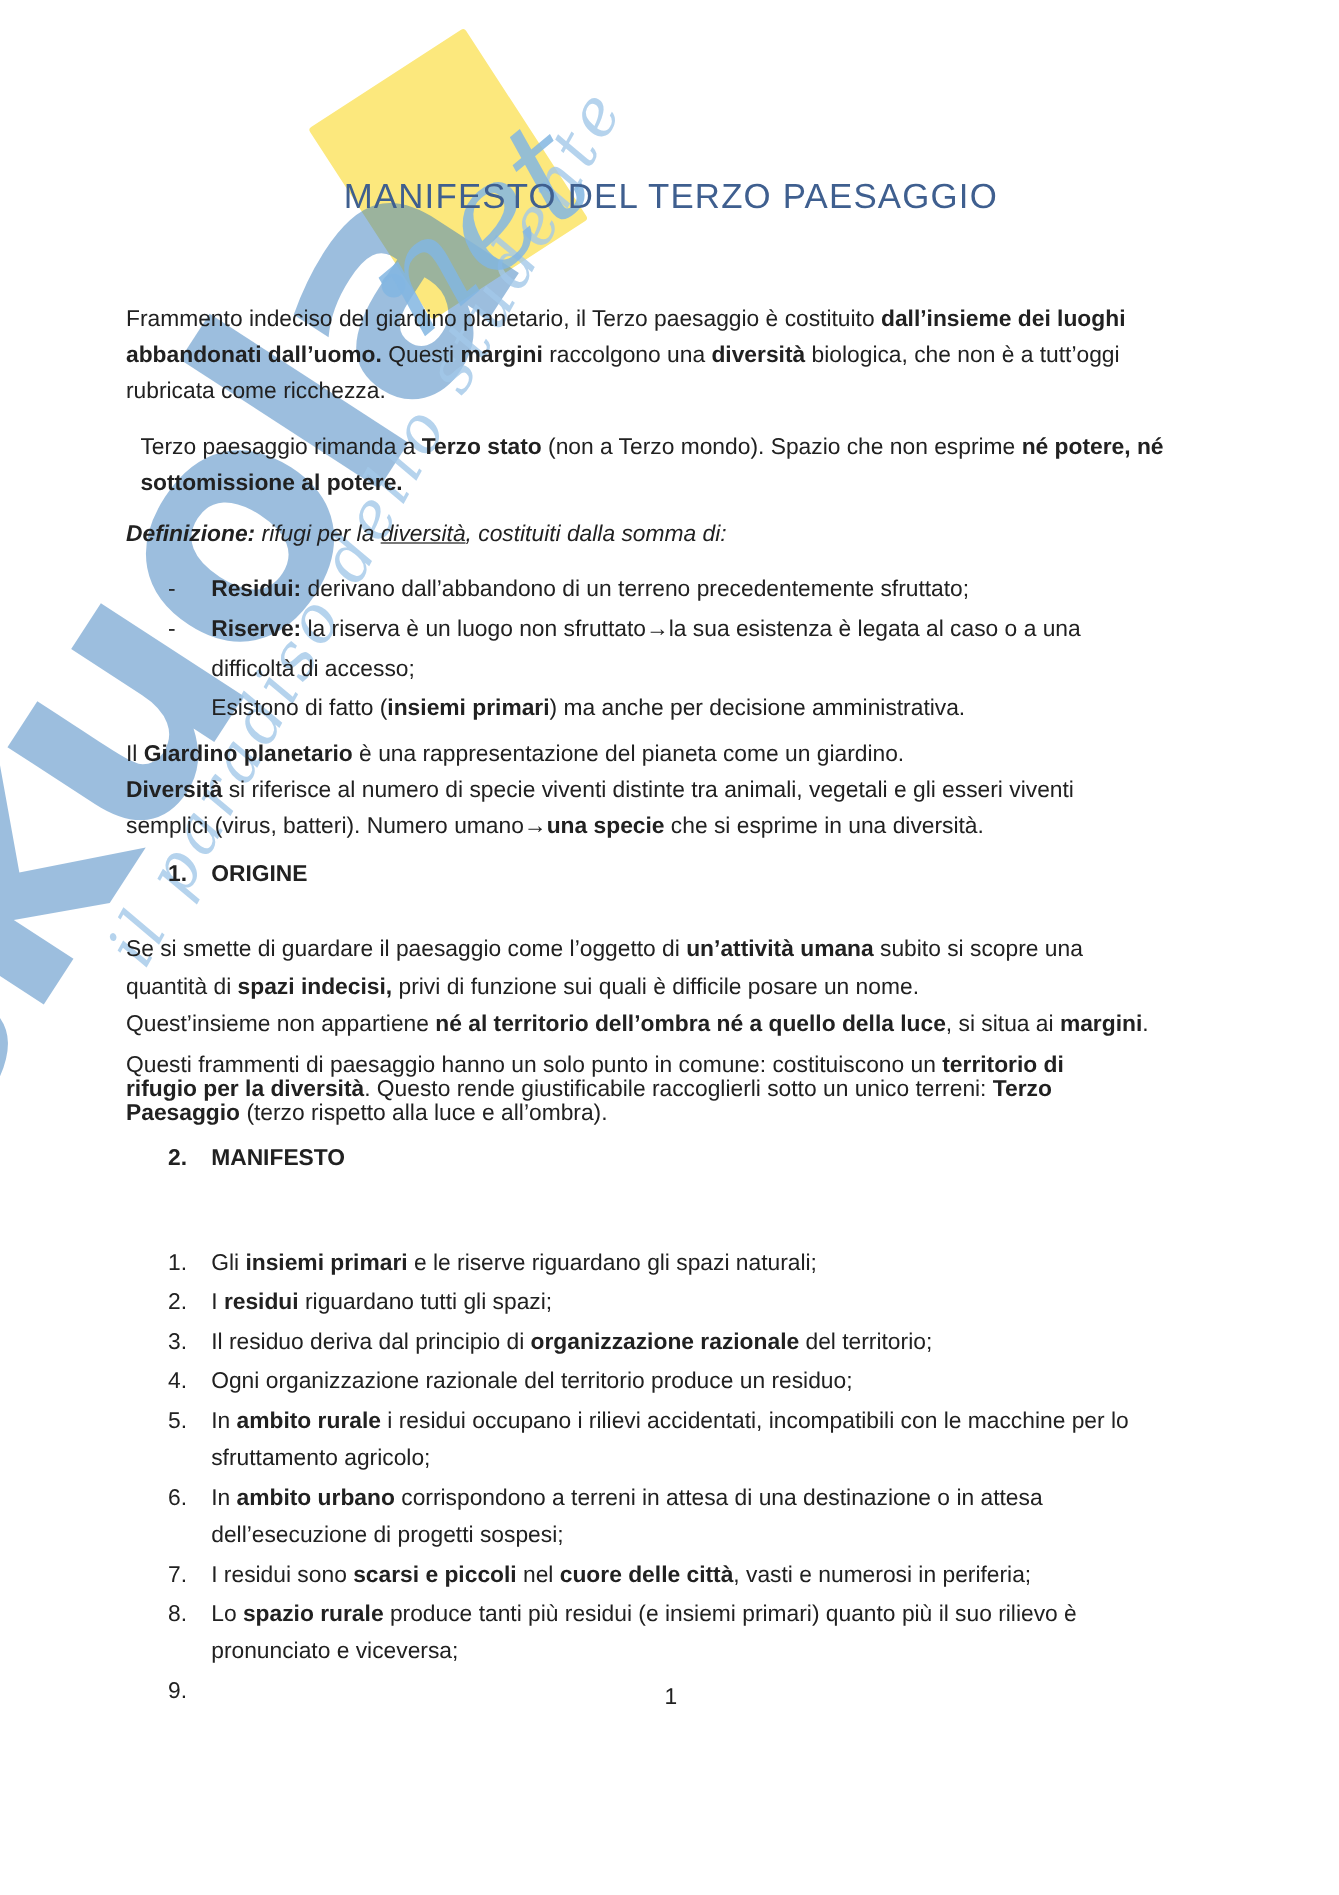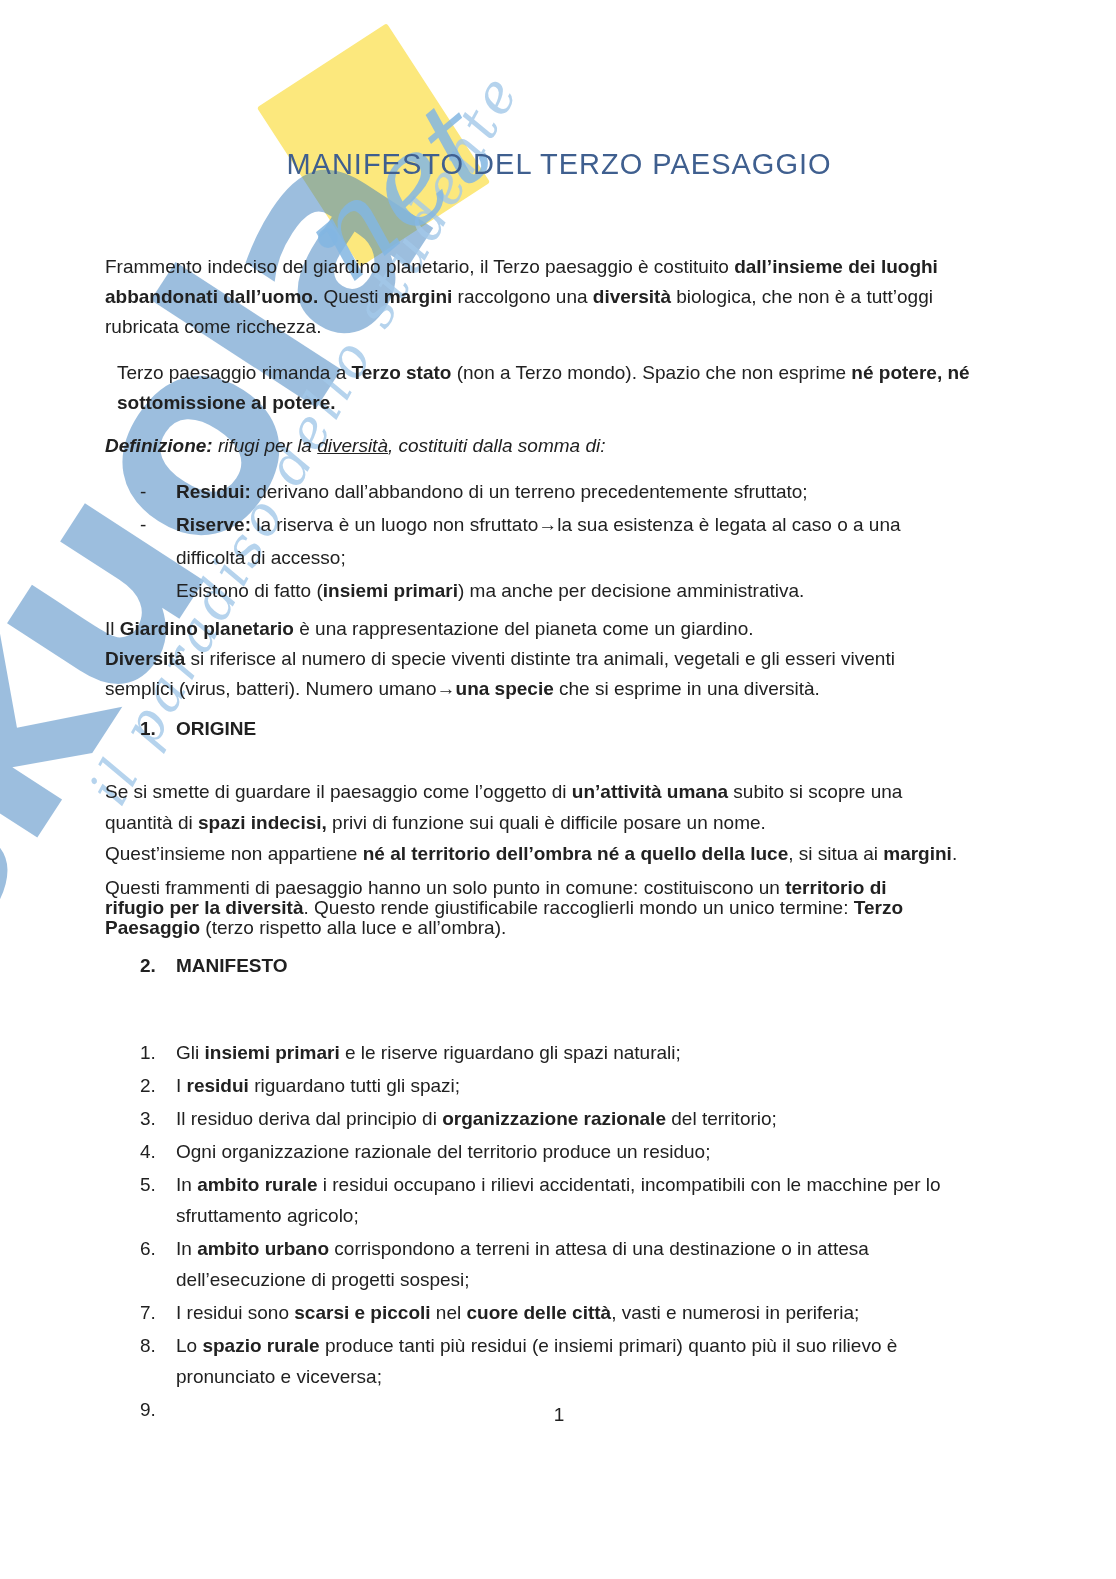--- a/index.html
+++ b/index.html
@@ -97,21 +97,21 @@
 Esistono di fatto (</span><span class="run-b">insiemi primari</span><span class="run-r">) ma anche per decisione amministrativa.</span></div>
       </div>
       <div data-block="p-giardino" class="p"><span class="run-r">Il </span><span class="run-b">Giardino planetario</span><span class="run-r"> è una rappresentazione del pianeta come un giardino.
 </span><span class="run-b">Diversità</span><span class="run-r"> si riferisce al numero di specie viventi distinte tra animali, vegetali e gli esseri viventi
 semplici (virus, batteri). Numero umano→</span><span class="run-b">una specie</span><span class="run-r"> che si esprime in una diversità.</span></div>
       <div data-block="h-origine" class="p hnum li"><span class="marker">1.</span><span class="run-b">ORIGINE</span></div>
       <div data-block="p-attivita" class="p"><span class="run-r">Se si smette di guardare il paesaggio come l’oggetto di </span><span class="run-b">un’attività umana</span><span class="run-r"> subito si scopre una
 quantità di </span><span class="run-b">spazi indecisi,</span><span class="run-r"> privi di funzione sui quali è difficile posare un nome.
 Quest’insieme non appartiene </span><span class="run-b">né al territorio dell’ombra né a quello della luce</span><span class="run-r">, si situa ai </span><span class="run-b">margini</span><span class="run-r">.</span></div>
       <div data-block="p-frammenti" class="p"><span class="run-r">Questi frammenti di paesaggio hanno un solo punto in comune: costituiscono un </span><span class="run-b">territorio di
-rifugio per la diversità</span><span class="run-r">. Questo rende giustificabile raccoglierli mondo un unico termine: </span><span class="run-b">Terzo
+rifugio per la diversità</span><span class="run-r">. Questo rende giustificabile raccoglierli sotto un unico terreni: </span><span class="run-b">Terzo
 Paesaggio</span><span class="run-r"> (terzo rispetto alla luce e all’ombra).</span></div>
       <div data-block="h-estensione" class="p hnum li"><span class="marker">2.</span><span class="run-b">MANIFESTO</span></div>
       <div data-block="ordered-list" class="list">
         <div class="li"><span class="marker">1.</span><span class="run-r">Gli </span><span class="run-b">insiemi primari</span><span class="run-r"> e le riserve riguardano gli spazi naturali;</span></div>
         <div class="li"><span class="marker">2.</span><span class="run-r">I </span><span class="run-b">residui</span><span class="run-r"> riguardano tutti gli spazi;</span></div>
         <div class="li"><span class="marker">3.</span><span class="run-r">Il residuo deriva dal principio di </span><span class="run-b">organizzazione razionale</span><span class="run-r"> del territorio;</span></div>
         <div class="li"><span class="marker">4.</span><span class="run-r">Ogni organizzazione razionale del territorio produce un residuo;</span></div>
         <div class="li"><span class="marker">5.</span><span class="run-r">In </span><span class="run-b">ambito rurale</span><span class="run-r"> i residui occupano i rilievi accidentati, incompatibili con le macchine per lo
 sfruttamento agricolo;</span></div>
         <div class="li"><span class="marker">6.</span><span class="run-r">In </span><span class="run-b">ambito urbano</span><span class="run-r"> corrispondono a terreni in attesa di una destinazione o in attesa

